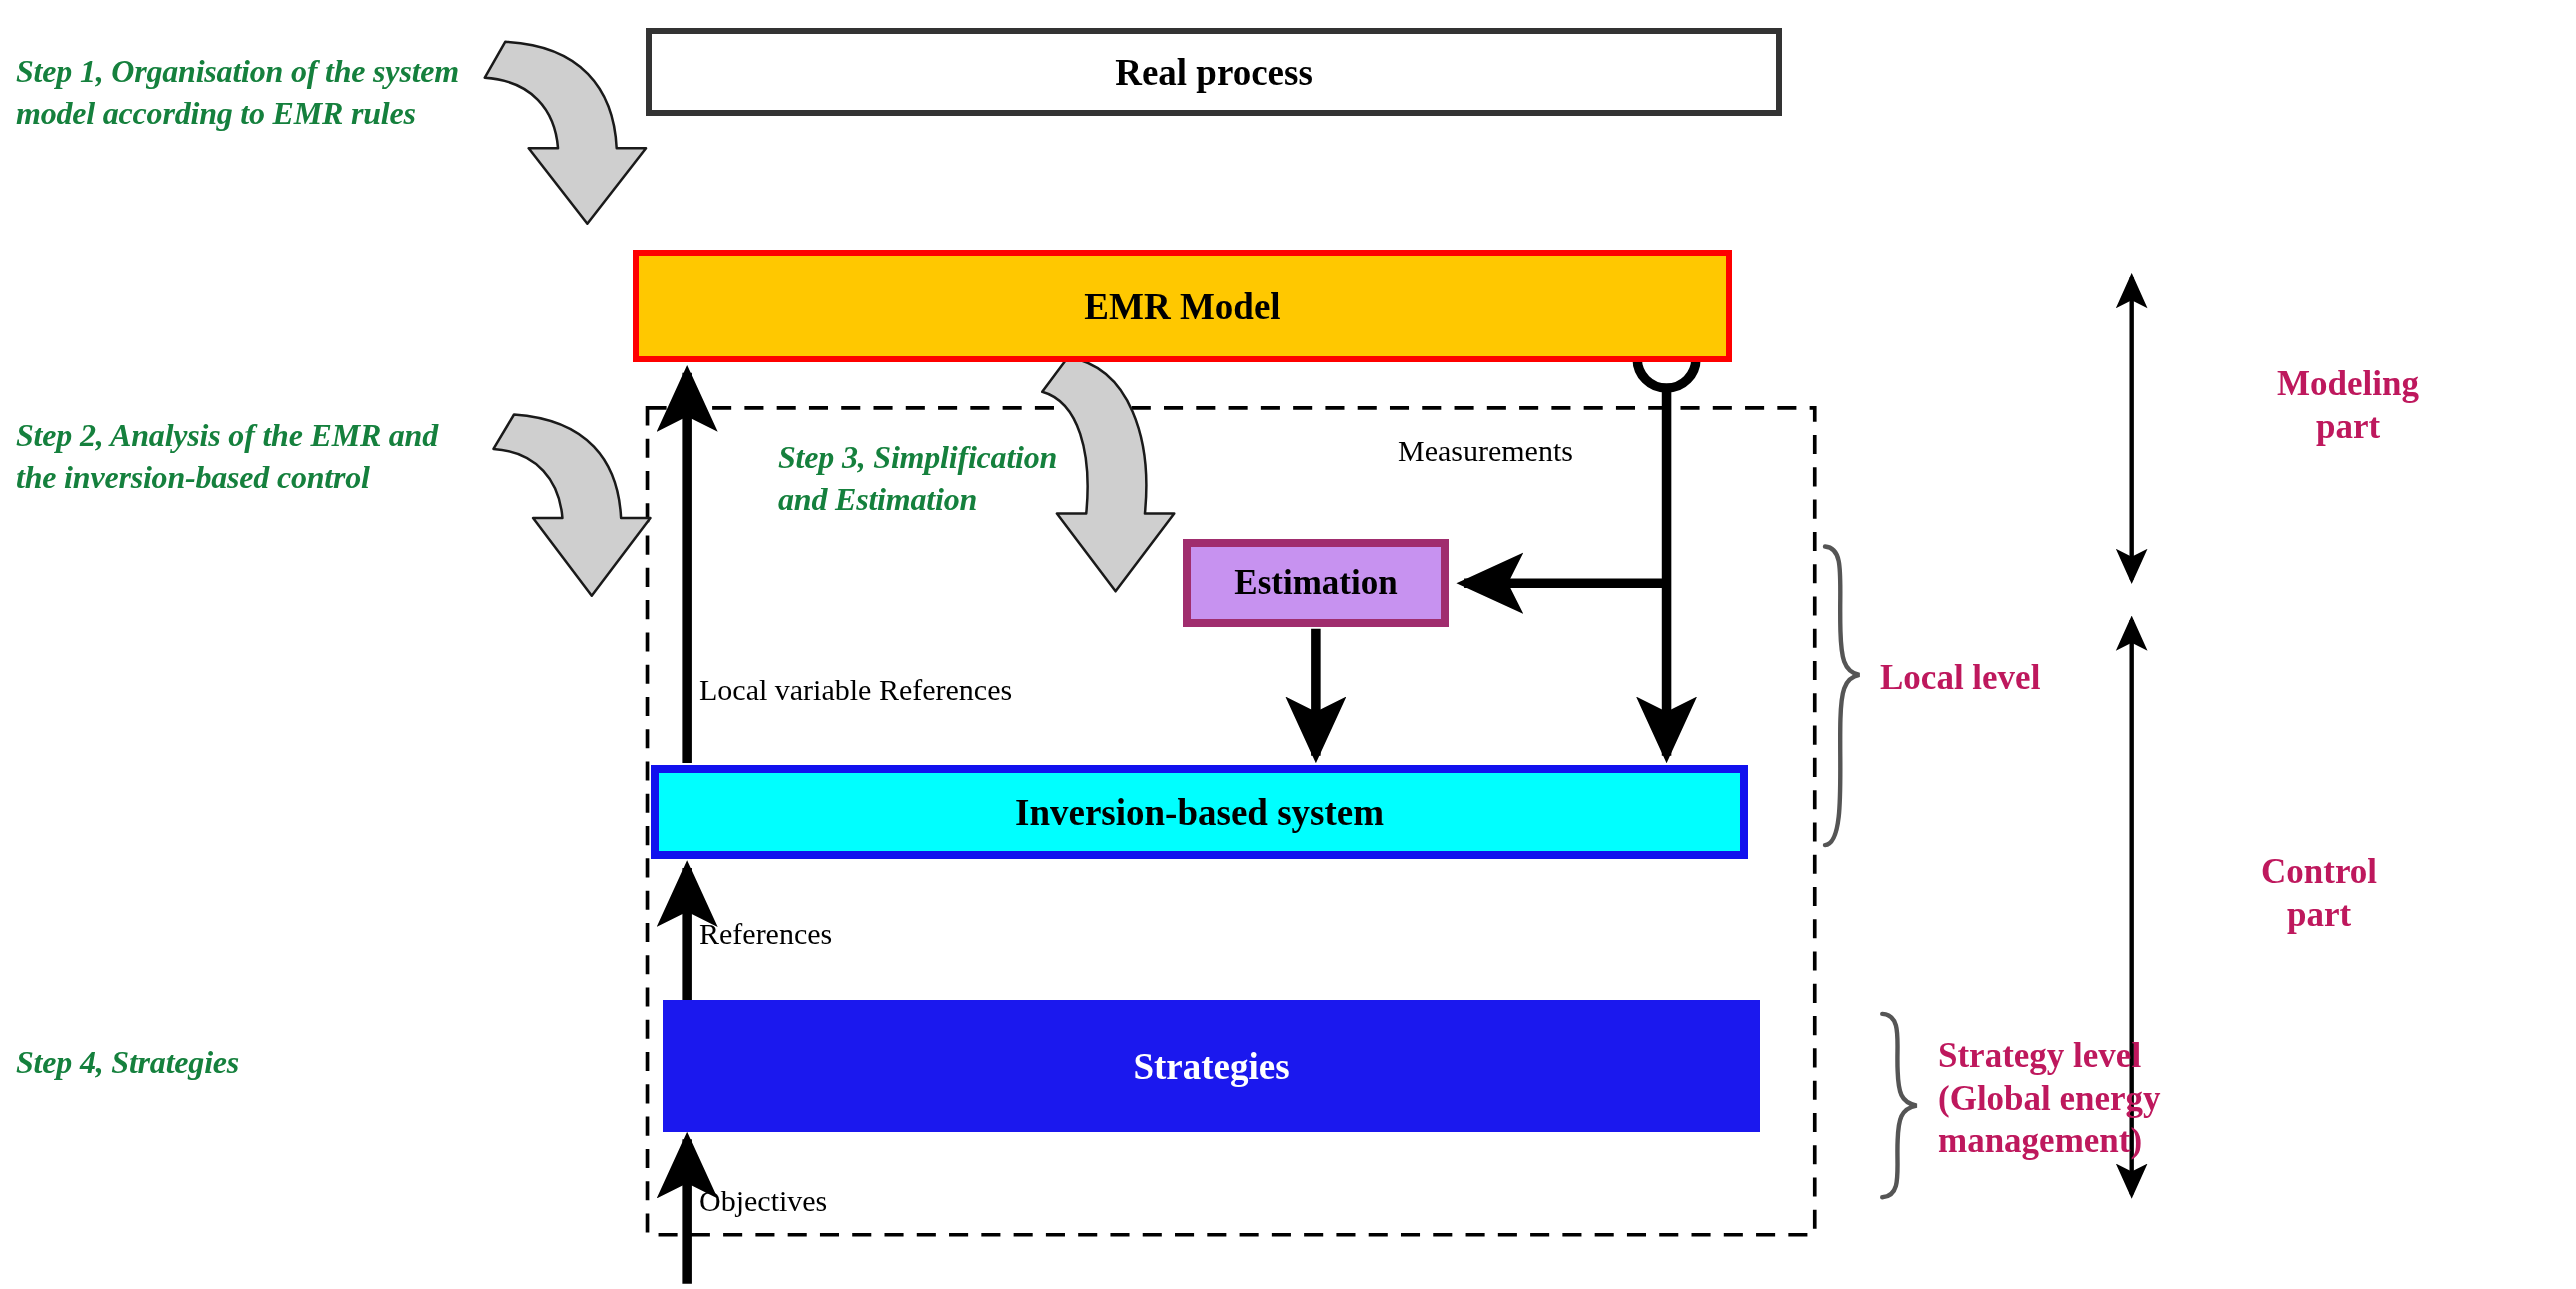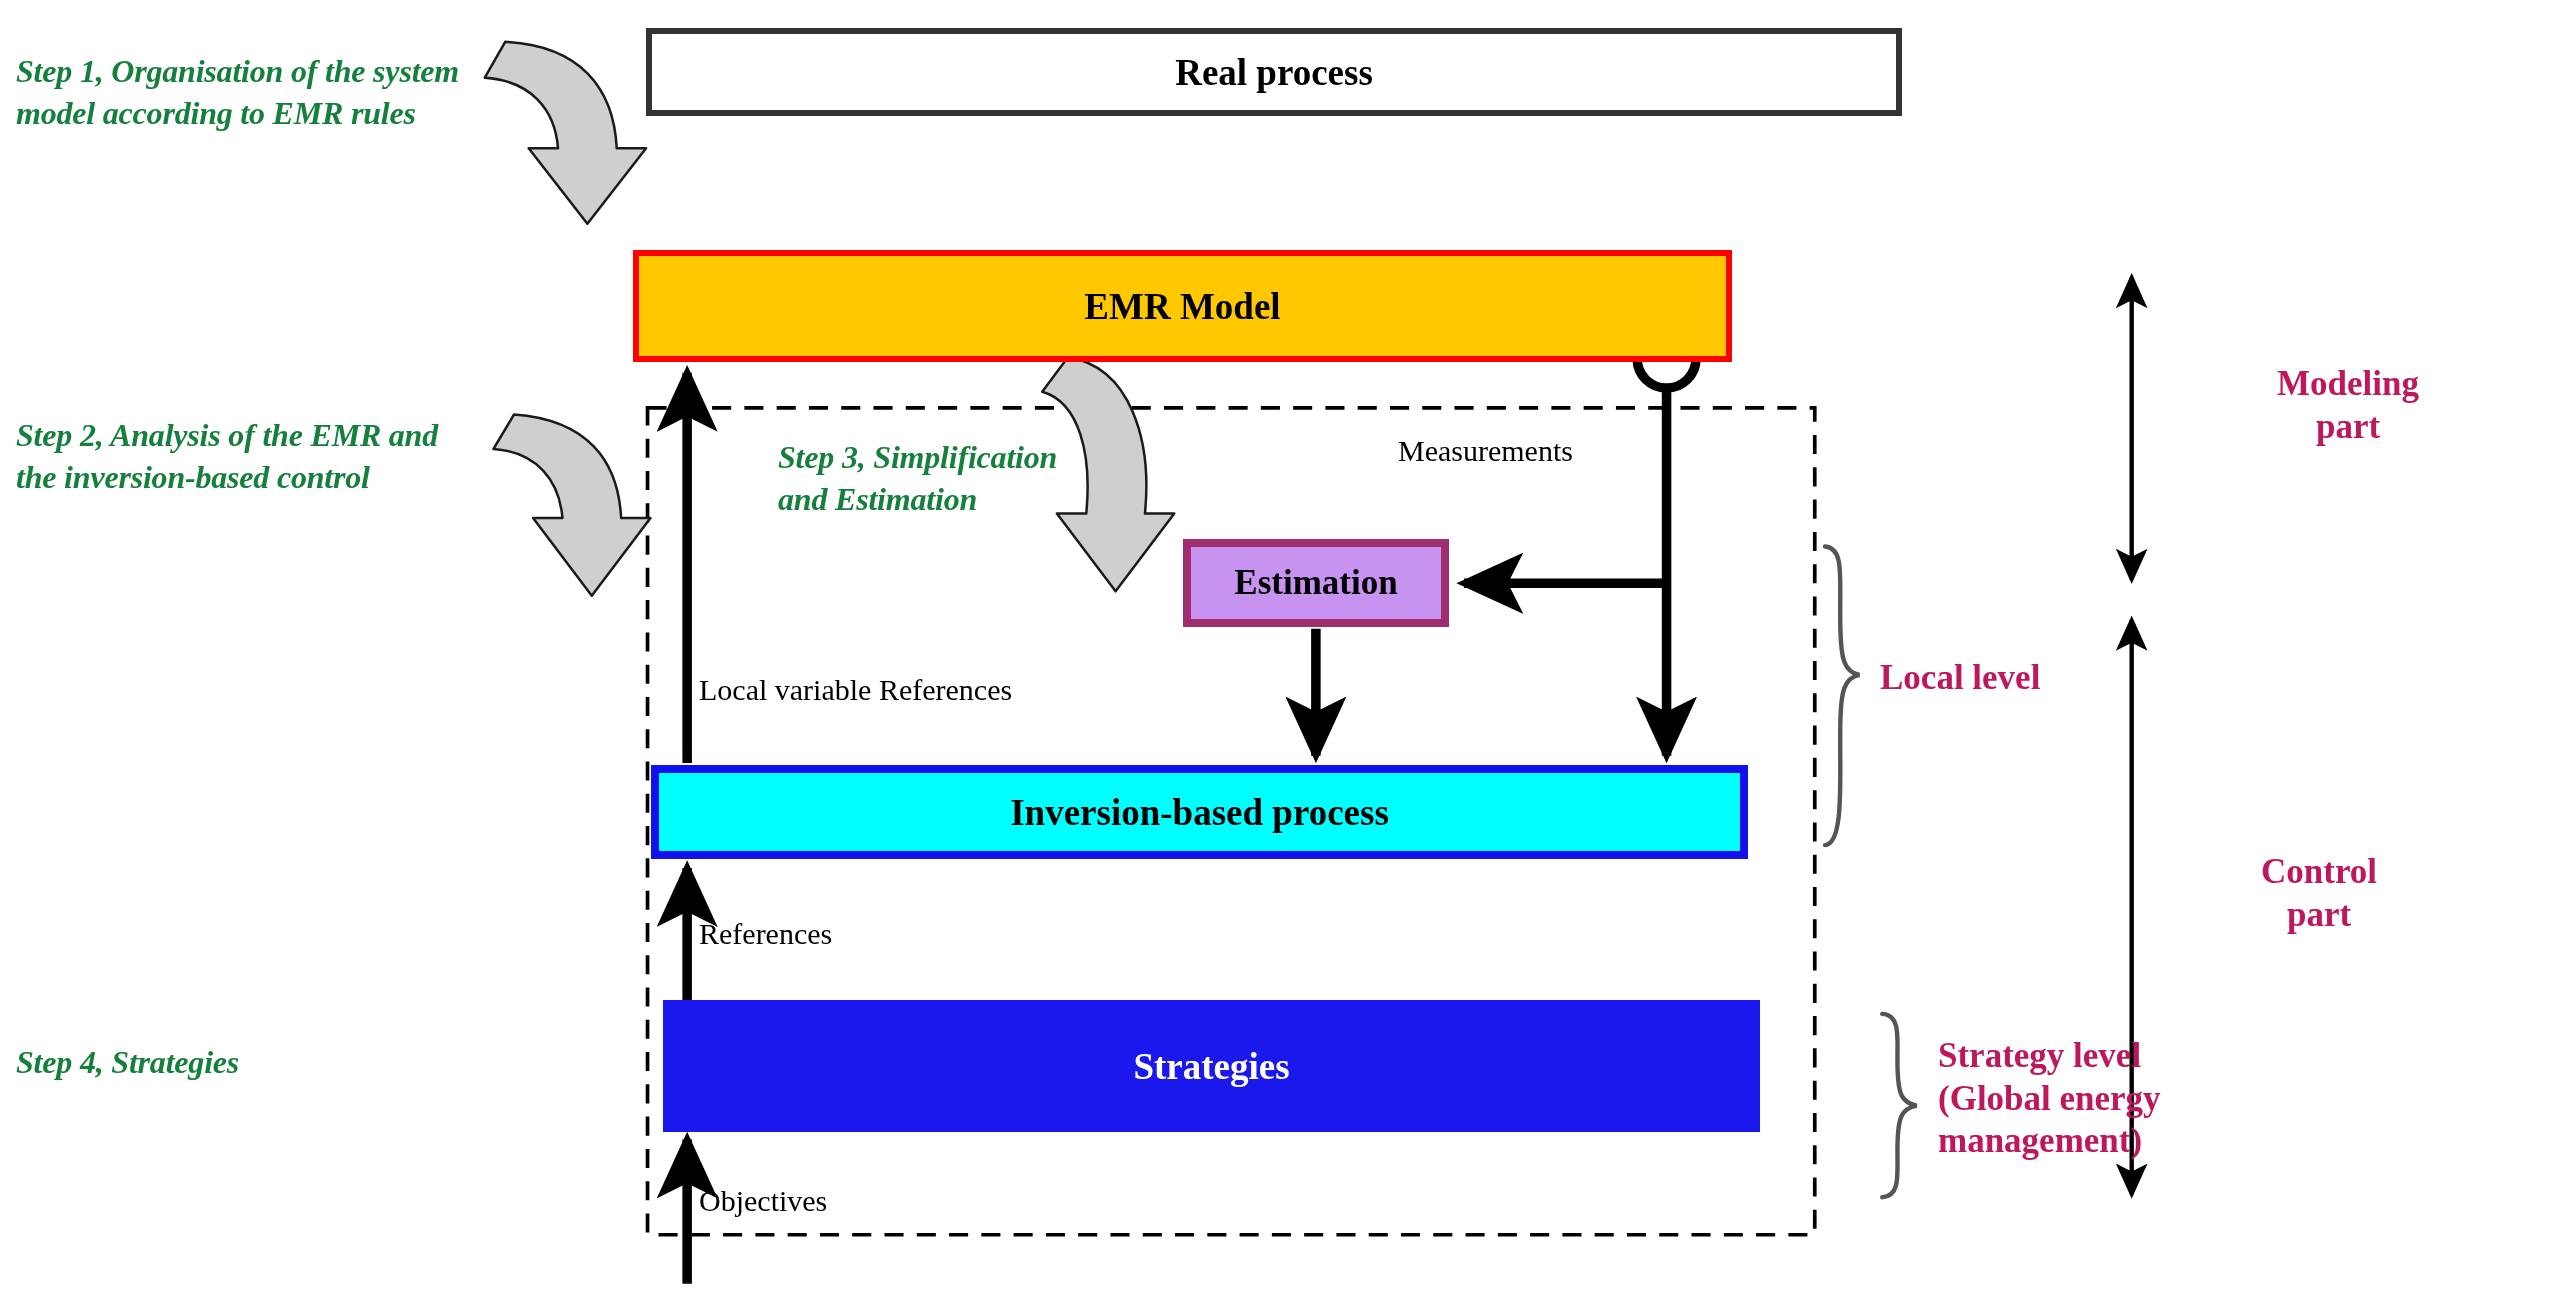--- a/index.html
+++ b/index.html
@@ -41,21 +41,21 @@
     align-items: center;
     justify-content: center;
     box-sizing: border-box;
     font-family: "Liberation Serif", "DejaVu Serif", serif;
     font-weight: bold;
     font-size: 37px;
     color: #000000;
   }
   #box-real-process {
     left: 646px; top: 28px;
-    width: 1256px; height: 88px;
+    width: 1136px; height: 88px;
     border: 6.6px solid #333333;
     background: #ffffff;
   }
   #box-emr-model {
     left: 633px; top: 250px;
     width: 1099px; height: 112px;
     border: 6.6px solid #fe0000;
     background: #ffc800;
   }
   #box-estimation {
@@ -168,21 +168,21 @@
   <div class="step-caption" id="step3" style="left:778px; top:437px; width:323px;">Step 3, Simplification and Estimation</div>
 
   <div class="step-caption" id="step4" style="left:16px; top:1042px; width:470px;">Step 4, Strategies</div>
 
   <div class="proc-box" id="box-real-process">Real process</div>
 
   <div class="proc-box" id="box-emr-model">EMR Model</div>
 
   <div class="proc-box" id="box-estimation">Estimation</div>
 
-  <div class="proc-box" id="box-inversion">Inversion-based process</div>
+  <div class="proc-box" id="box-inversion">Inversion-based system</div>
 
   <div class="proc-box" id="box-strategies">Strategies</div>
 
   <div class="flow-label" style="left:1398px; top:434px;">Measurements</div>
 
   <div class="flow-label" style="left:699px; top:673px;">Local variable References</div>
 
   <div class="flow-label" style="left:699px; top:917px;">References</div>
 
   <div class="flow-label" style="left:699px; top:1184px;">Objectives</div>

